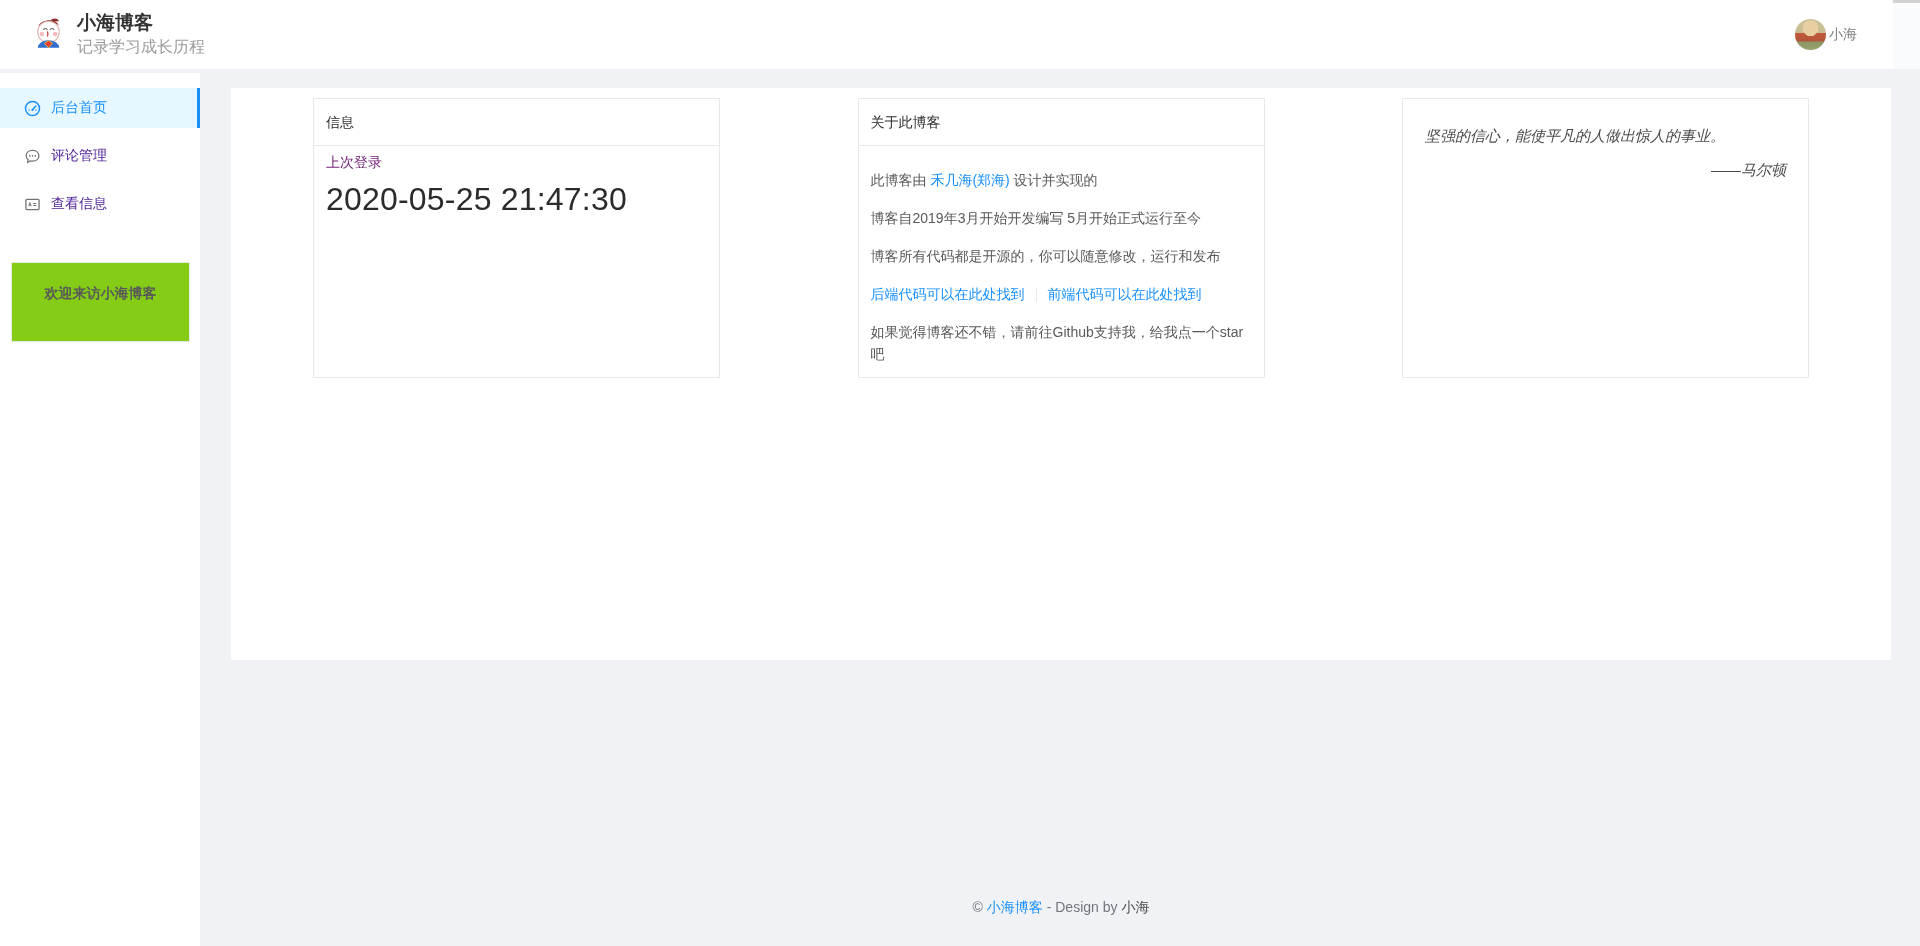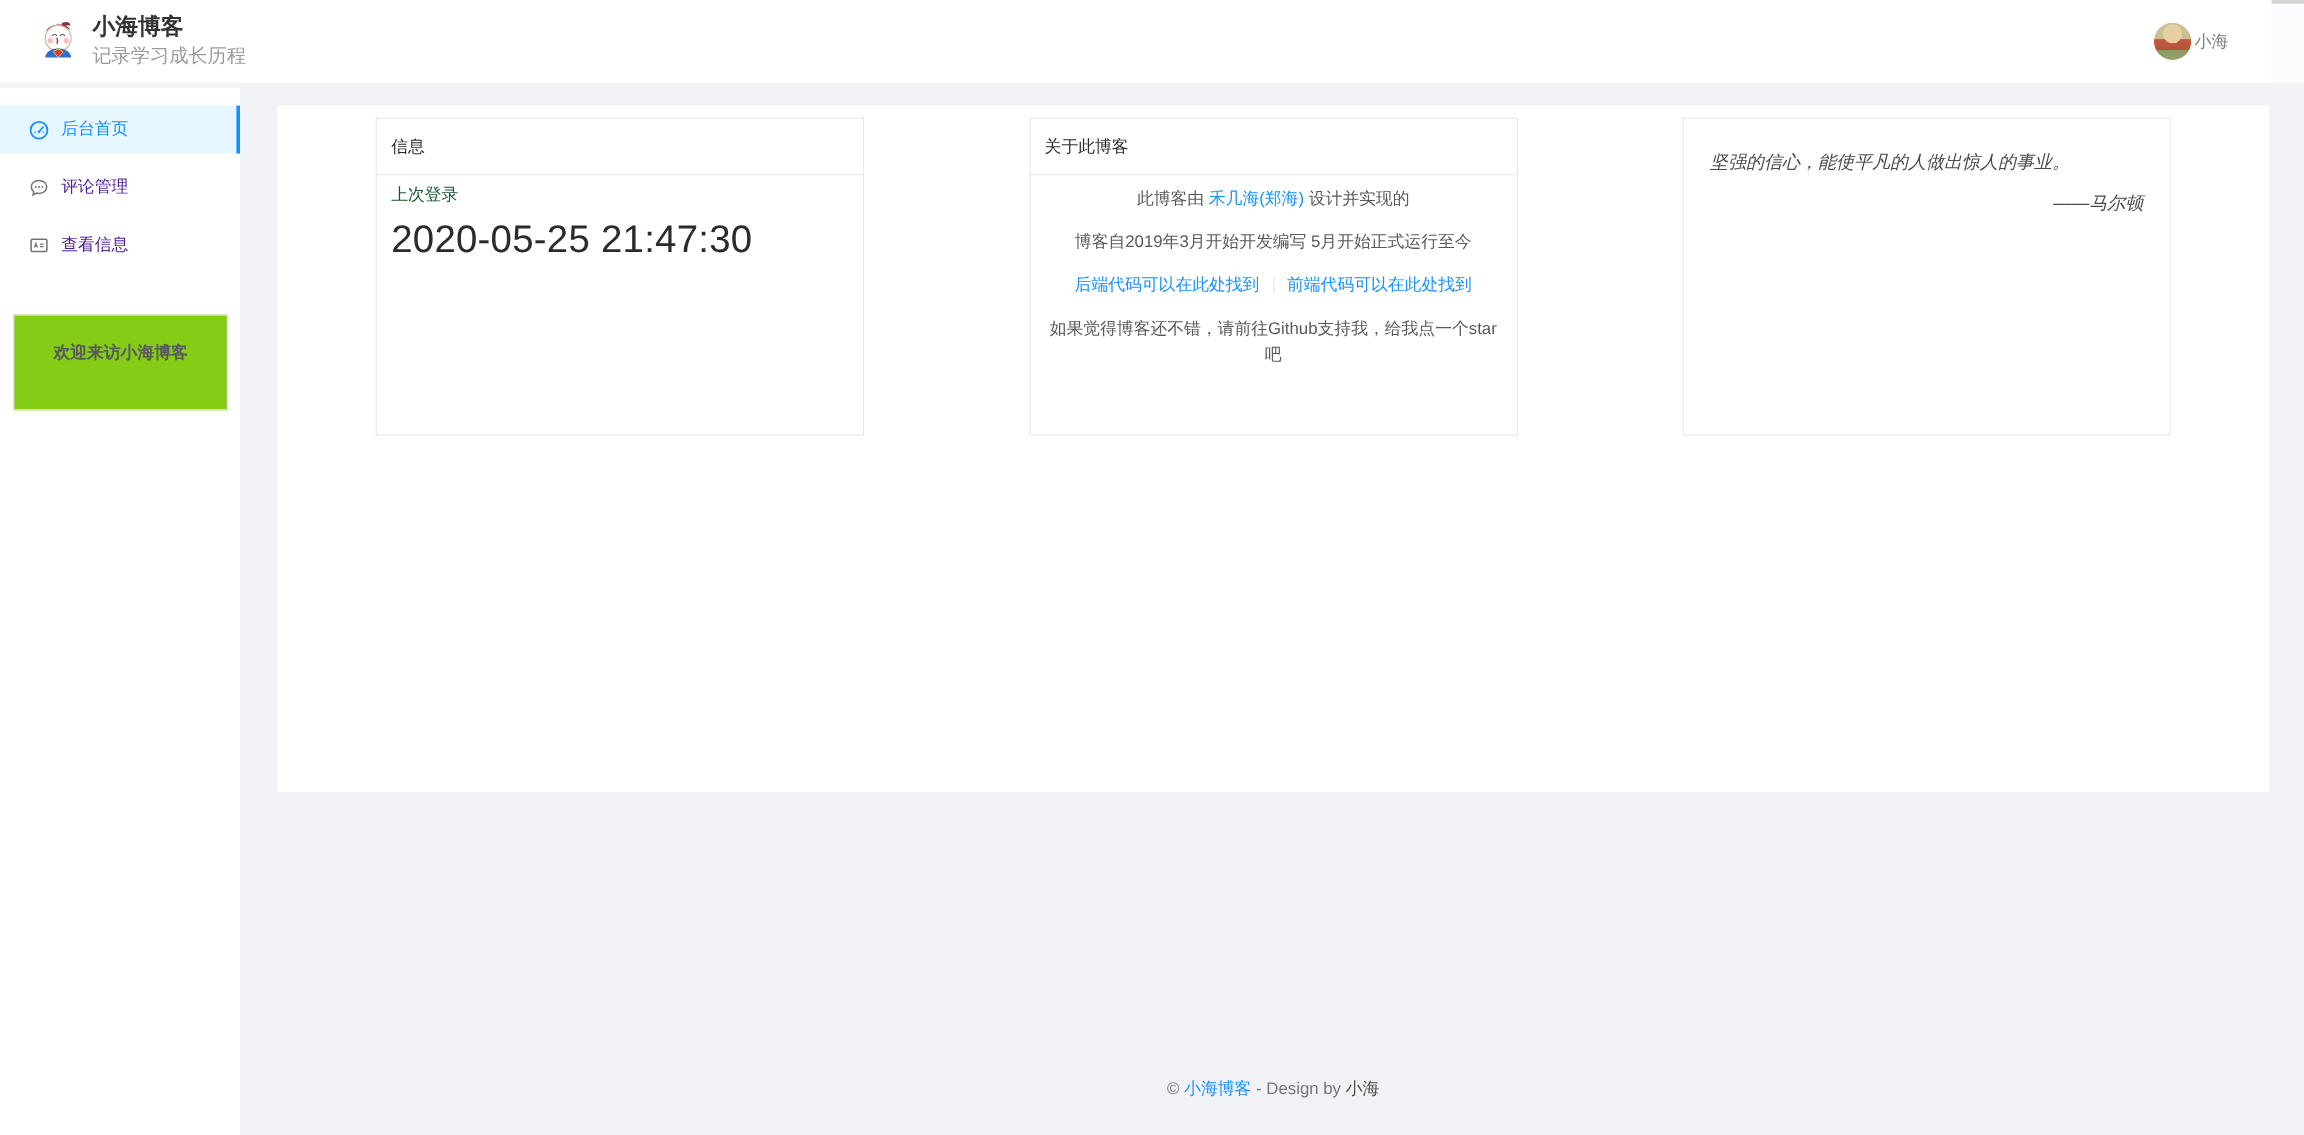--- a/index.html
+++ b/index.html
@@ -95,24 +95,24 @@
   }
   .card-header {
     height: 47px; line-height: 46px;
     padding: 0 12px;
     border-bottom: 1px solid #e8e8e8;
     font-size: 14px; font-weight: 500;
     color: rgba(0,0,0,0.85);
   }
   .card-body { padding: 7px 12px 12px 12px; font-size: 14px; }
 
-  .login-label { color: #14532d; font-size: 14px; margin-top: 1px; }
+  .login-label { color: #701a75; font-size: 14px; margin-top: 1px; }
   .login-value { color: #2b2b2b; font-size: 32px; margin-top: 9px; letter-spacing: 0.2px; }
 
-  .about-body p { line-height: 22px; margin: 1px 0 14px 0; color: #595959; text-align: center; }
+  .about-body p { line-height: 22px; margin: 16px 0 14px 0; color: #595959; }
   .about-body p:last-child { margin-bottom: 0; }
   .link { color: #1890ff; cursor: pointer; }
   .v-divider {
     display: inline-block;
     width: 1px; height: 14px;
     background: #e8e8e8;
     margin: 0 11px;
     vertical-align: middle;
   }
 
@@ -208,20 +208,21 @@
         <div class="login-label">上次登录</div>
         <div class="login-value">2020-05-25 21:47:30</div>
       </div>
     </div>
 
     <div class="card">
       <div class="card-header">关于此博客</div>
       <div class="card-body about-body">
         <p><span>此博客由 </span><a class="link">禾几海(郑海)</a><span> 设计并实现的</span></p>
         <p>博客自2019年3月开始开发编写 5月开始正式运行至今</p>
+        <p>博客所有代码都是开源的，你可以随意修改，运行和发布</p>
         <p><a class="link">后端代码可以在此处找到</a><span class="v-divider"></span><a class="link">前端代码可以在此处找到</a></p>
         <p>如果觉得博客还不错，请前往Github支持我，给我点一个star吧</p>
       </div>
     </div>
 
     <div class="card">
       <div class="quote-body">
         <div class="quote-text">坚强的信心，能使平凡的人做出惊人的事业。</div>
         <div class="quote-author">——马尔顿</div>
       </div>

